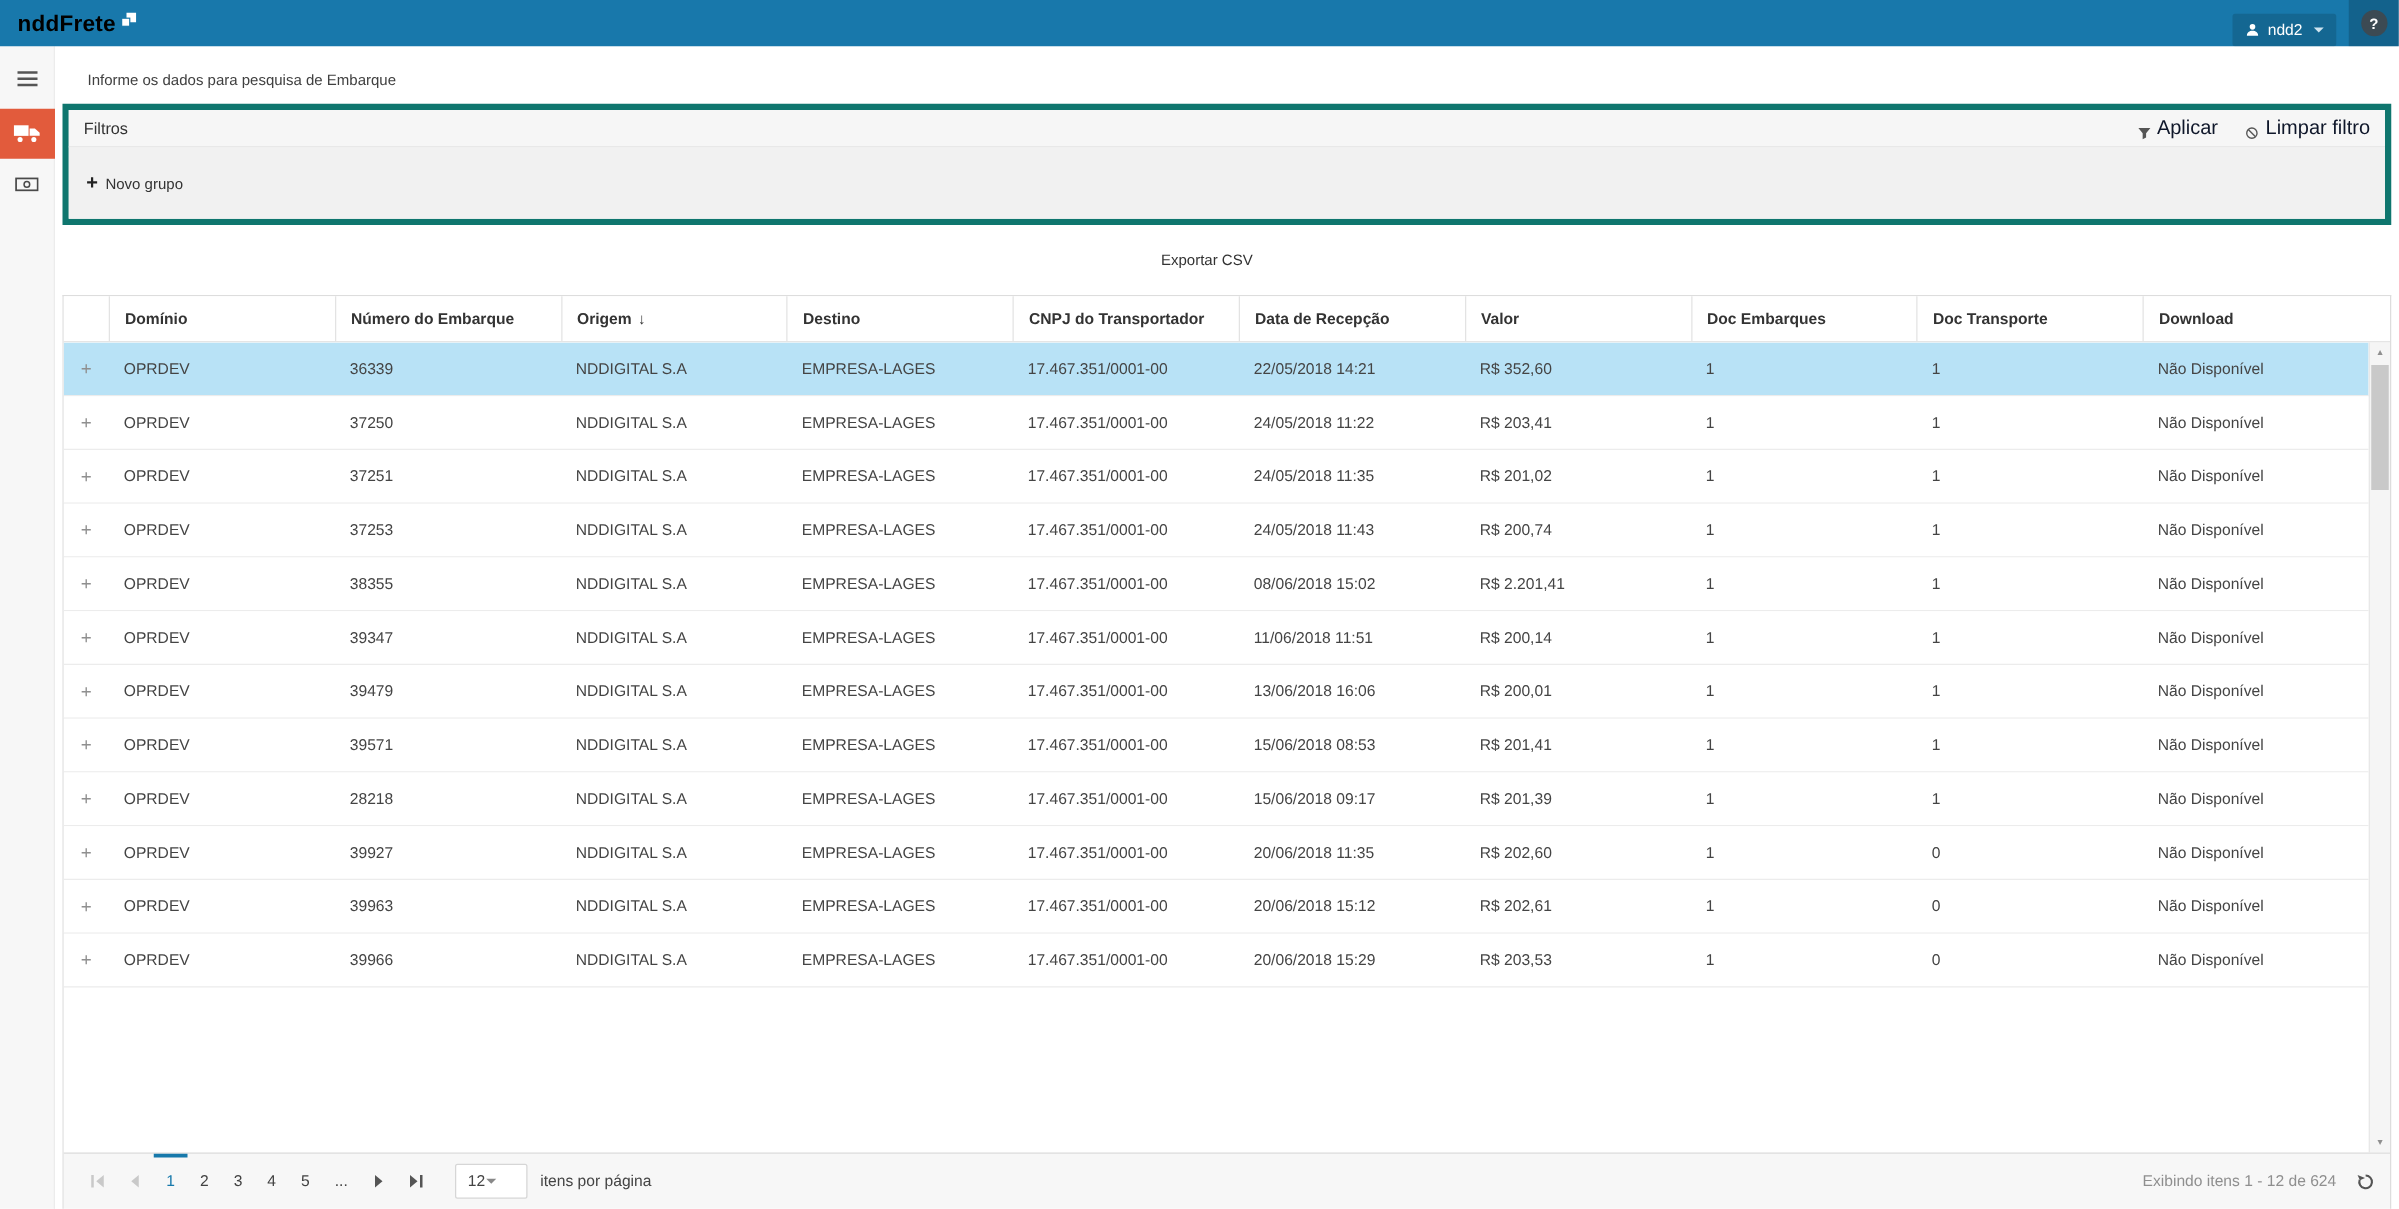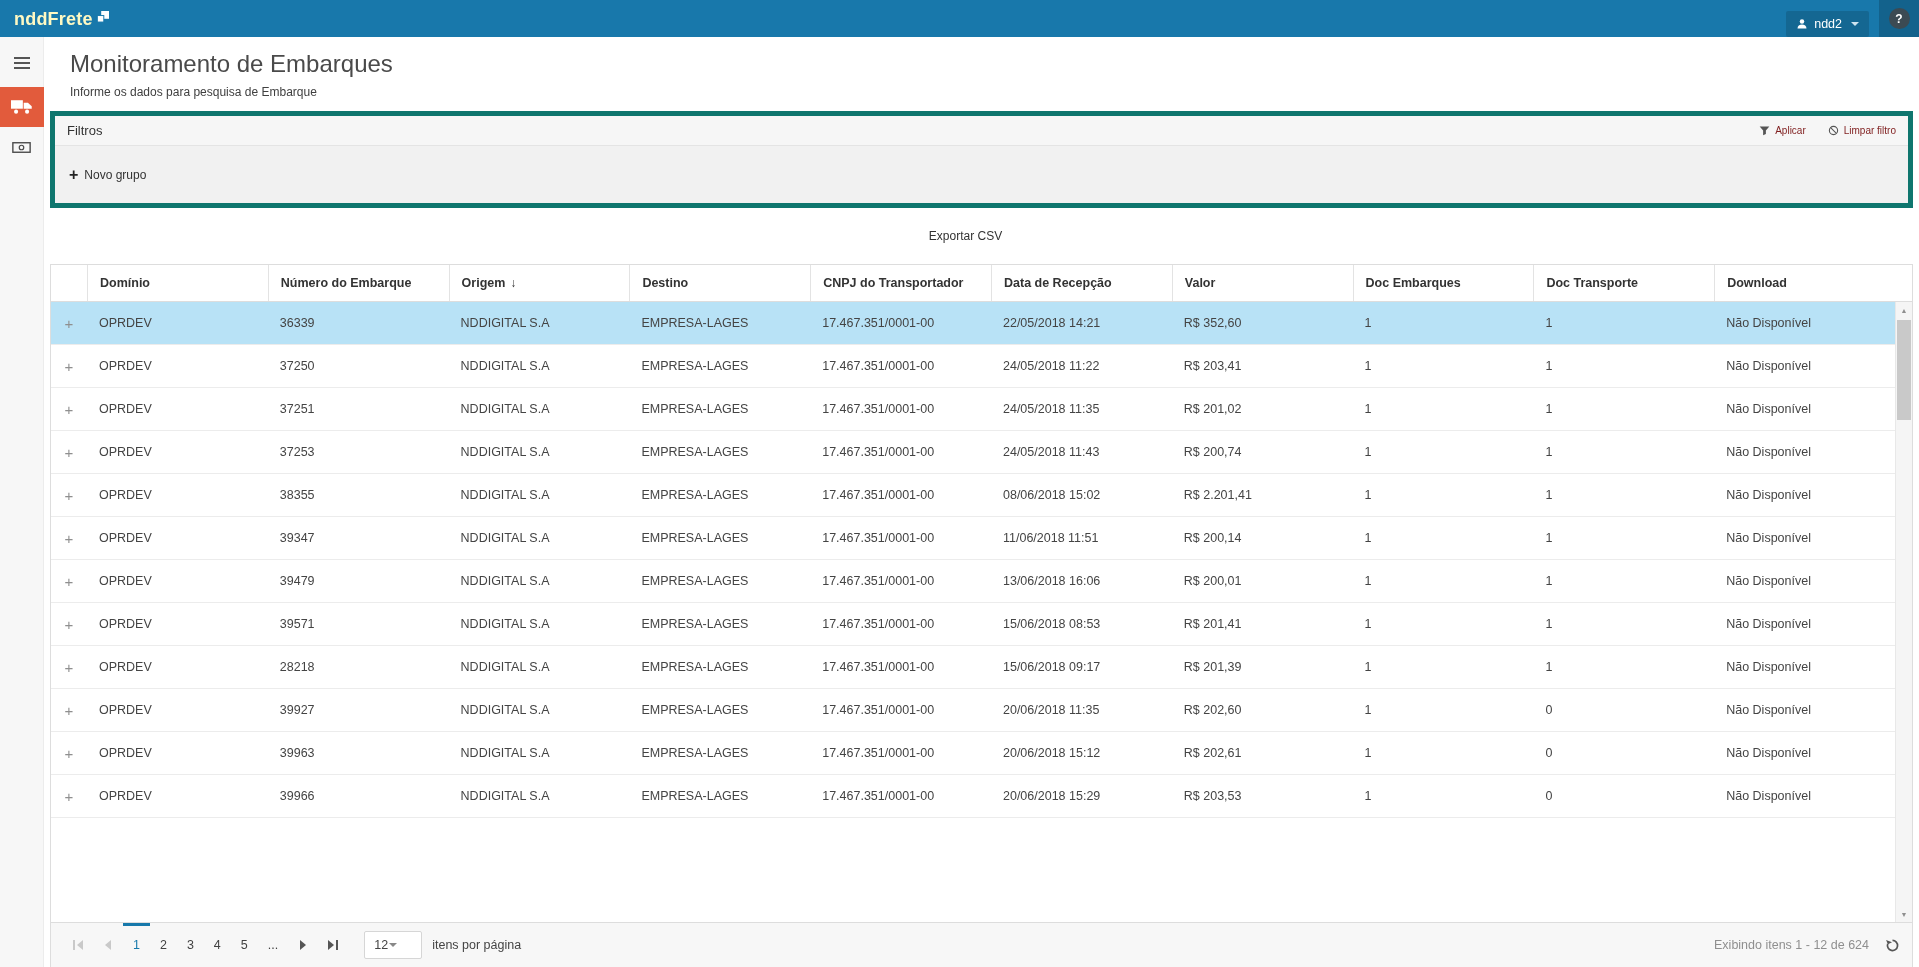--- a/index.html
+++ b/index.html
@@ -2,21 +2,21 @@
 <html style="--c-topbar: #1878ab; --c-active_nav: #e25b3c; --c-selected_row: #b8e2f6; --c-accent: #1779ab;"><head>
 <meta charset="utf-8">
 <style>
   *{box-sizing:border-box;margin:0;padding:0}
   html,body{width:1919px;height:967px;overflow:hidden;background:#fff;
     font-family:"Liberation Sans","DejaVu Sans",sans-serif;color:#444}
 
   
   .topbar{position:absolute;top:0;left:0;right:0;height:37px;background:var(--c-topbar,#1878ab);
     display:flex;align-items:center;padding-left:14px;z-index:10}
-  .brand{display:flex;align-items:center;color:#fef9c3;cursor:pointer}
+  .brand{display:flex;align-items:center;color:#000000;cursor:pointer}
   .brand-text{font-size:18px;font-weight:bold;letter-spacing:.2px;line-height:22px}
   .brand-icon{margin-left:3px;margin-top:1px}
   .topbar-right{margin-left:auto;display:flex;align-items:flex-end;height:100%}
   .user-chip{display:flex;align-items:center;gap:6px;background:rgba(0,0,0,.14);border-radius:2px;
     height:26px;padding:0 10px;color:#fff;font-size:12.5px;margin-right:10px;cursor:pointer}
   .caret{width:0;height:0;border-left:4px solid transparent;border-right:4px solid transparent;
     border-top:4px solid #cfe4ef;margin-left:3px}
   .help-tile{width:40px;height:37px;background:rgba(0,0,0,.18);display:flex;align-items:center;
     justify-content:center;cursor:pointer}
   .help-circle{width:21px;height:21px;border-radius:50%;background:#3c4a53;color:#fff;font-size:12px;
@@ -35,21 +35,21 @@
   .main{position:absolute;top:37px;left:44px;right:0;bottom:0;background:#fff;
     display:flex;flex-direction:column}
   .page-header{padding:13px 26px 0}
   .page-title{font-size:24px;color:#4a4a4a;font-weight:400}
   .page-subtitle{font-size:12px;color:#404040;margin-top:7px}
 
   .filters-panel{margin:12px 6px 0;border:5px solid #0f766e}
   .filters-bar{height:30px;background:#f6f6f6;border-bottom:1px solid #e4e4e4;display:flex;
     align-items:center;padding:0 12px;font-size:13px;color:#333}
   .filters-actions{margin-left:auto;display:flex;align-items:center;gap:22px}
-  .filter-action{display:flex;align-items:flex-start;gap:5px;font-size:10px;color:#7f1d1d;cursor:pointer}
+  .filter-action{display:flex;align-items:flex-end;gap:5px;font-size:16px;color:#0f172a;cursor:pointer}
   .filters-body{height:57px;background:#f1f1f1;display:flex;align-items:center;padding:0 14px}
   .new-group{display:flex;align-items:center;gap:6px;font-size:12px;color:#333;cursor:pointer}
   .plus-bold{font-size:16px;font-weight:bold;color:#222;line-height:14px}
 
   .export-row{height:56px;display:flex;align-items:center;justify-content:center;padding-right:32px}
   .export-link{font-size:12px;color:#333;cursor:pointer}
 
   
   .grid{flex:1;margin:0 6px;border:1px solid #ddd;border-bottom:none;display:flex;
     flex-direction:column;min-height:0}
@@ -149,21 +149,20 @@
         <rect x="1" y="2.5" width="20" height="11" fill="none" stroke="#4a4a4a" stroke-width="1.6"></rect>
         <circle cx="11" cy="8" r="2.6" fill="none" stroke="#4a4a4a" stroke-width="1.4"></circle>
       </svg>
     </span>
   </div>
 </div>
 
 <div class="main">
 
   <div class="page-header">
-    <div class="page-title">Monitoramento de Embarques</div>
     <div class="page-subtitle">Informe os dados para pesquisa de Embarque</div>
   </div>
 
   <div class="filters-panel">
     <div class="filters-bar">
       <span>Filtros</span>
       <div class="filters-actions">
         <div class="filter-action">
           <span style="display:flex">
             <svg width="11" height="11" viewBox="0 0 16 16">

